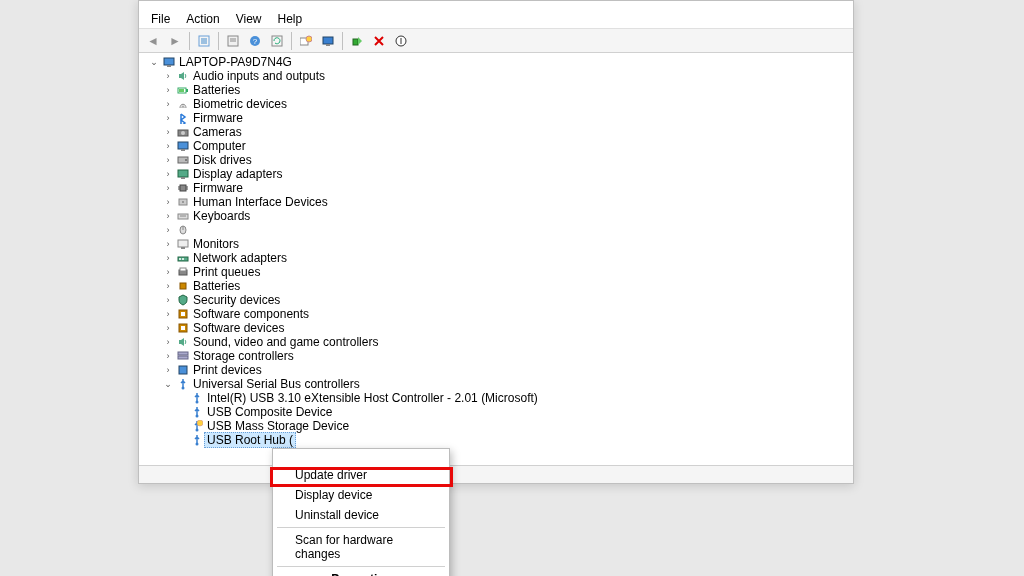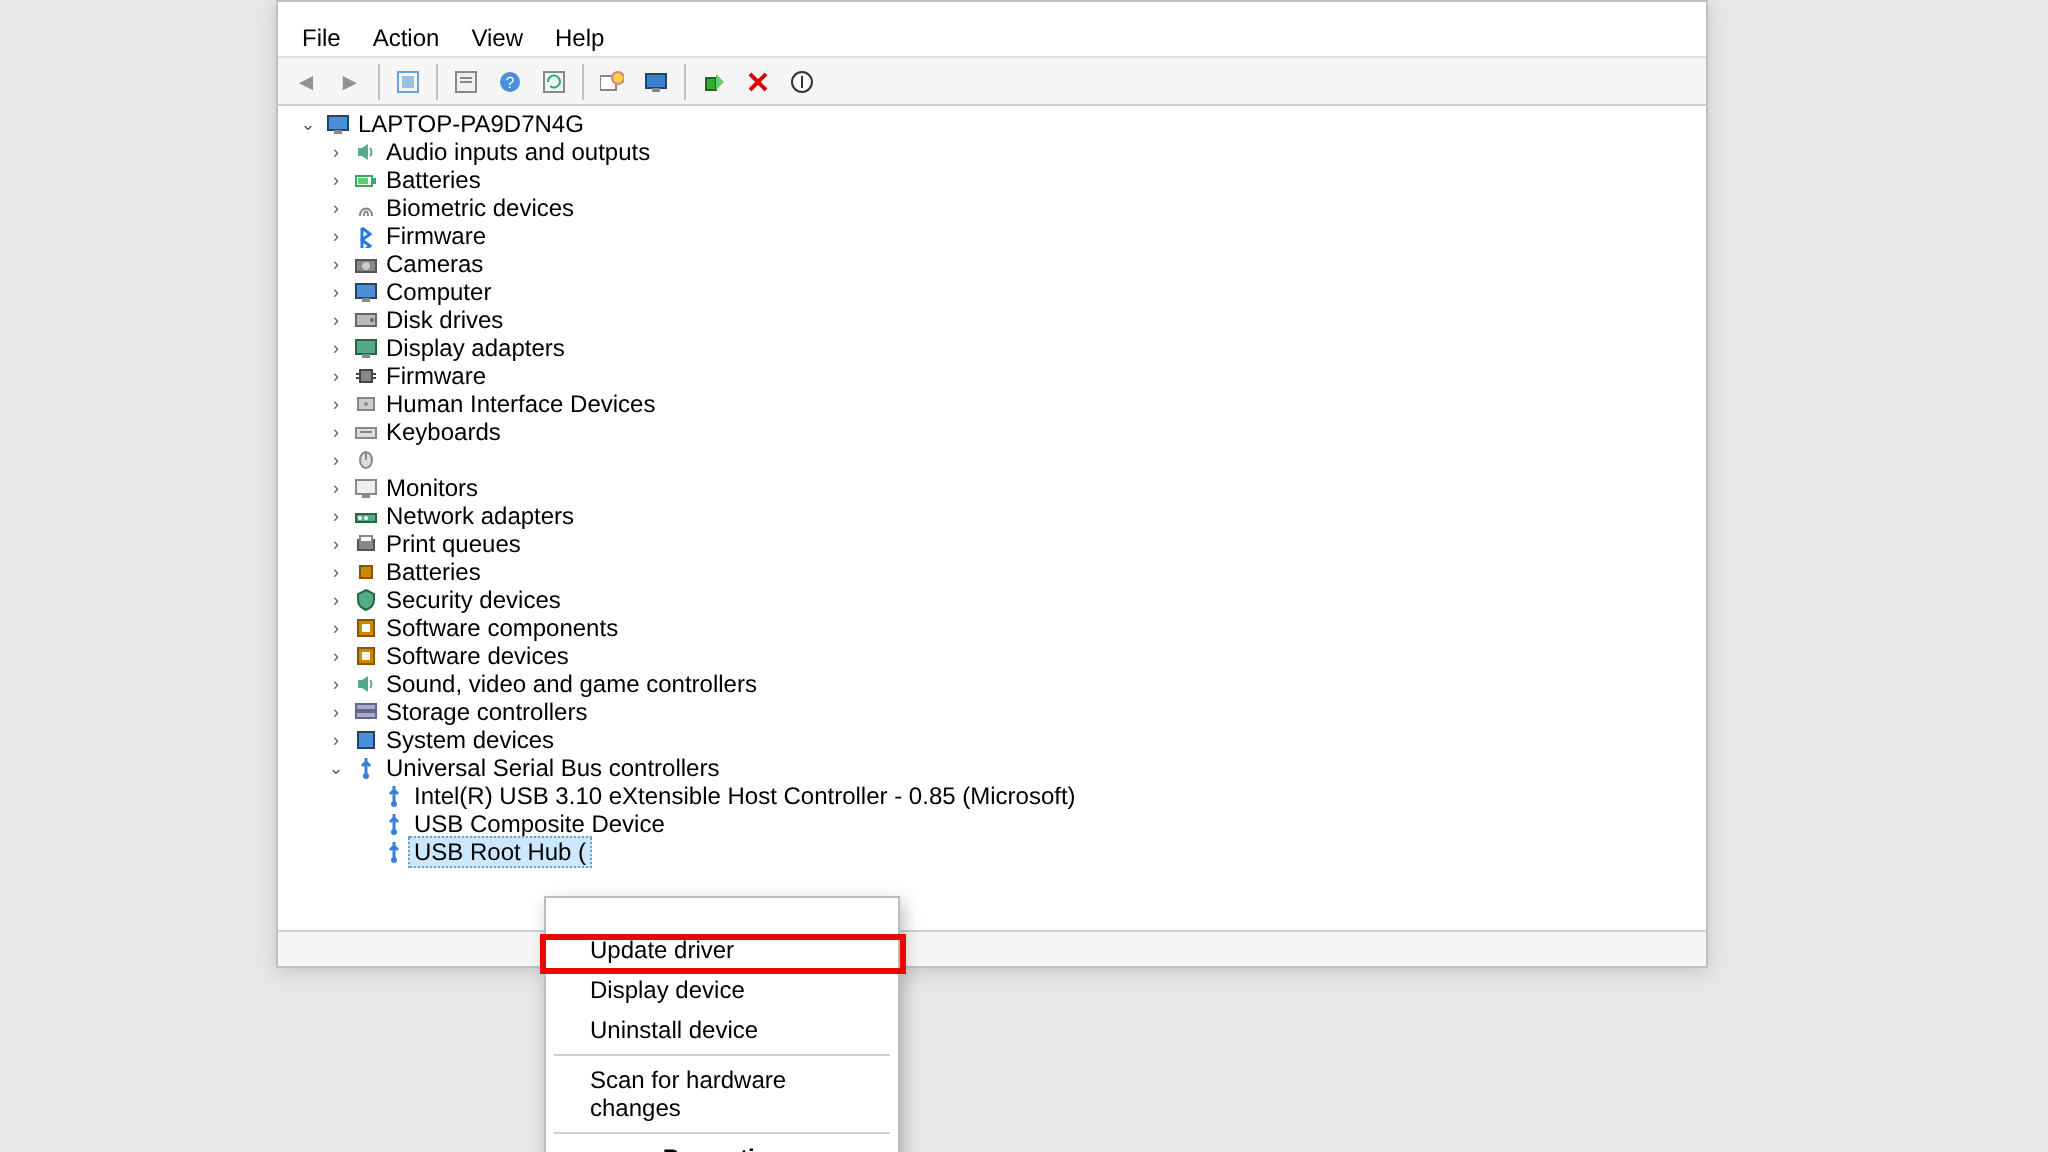--- a/index.html
+++ b/index.html
@@ -504,21 +504,21 @@
                 </div>
               </li>
               <li>
                 <div class="tree-row">
                   <span class="expander">›</span>
                   <span class="icon">
                     <svg width="12" height="12">
                       <rect x="2" y="2" width="8" height="8" fill="#4a90d9" stroke="#246"></rect>
                     </svg>
                   </span>
-                  <span class="label">System devices</span>
+                  <span class="label">Print devices</span>
                 </div>
               </li>
               <li>
                 <div class="tree-row">
                   <span class="expander">⌄</span>
                   <span class="icon">
                     <svg width="12" height="12">
                       <path d="M6 1v8M6 3l-2 2M6 3l2 2" fill="none" stroke="#3a80d0" stroke-width="1.5"></path>
                       <circle cx="6" cy="10" r="1.5" fill="#3a80d0"></circle>
                     </svg>
@@ -528,36 +528,49 @@
                 <ul>
                   <li>
                     <div class="tree-row">
                       <span class="expander"></span>
                       <span class="icon">
                         <svg width="12" height="12">
                           <path d="M6 1v8M6 3l-2 2M6 3l2 2" fill="none" stroke="#3a80d0" stroke-width="1.5"></path>
                           <circle cx="6" cy="10" r="1.5" fill="#3a80d0"></circle>
                         </svg>
                       </span>
-                      <span class="label">Intel(R) USB 3.10 eXtensible Host Controller - 0.85 (Microsoft)</span>
+                      <span class="label">Intel(R) USB 3.10 eXtensible Host Controller - 2.01 (Microsoft)</span>
                     </div>
                   </li>
                   <li>
                     <div class="tree-row">
                       <span class="expander"></span>
                       <span class="icon">
                         <svg width="12" height="12">
                           <path d="M6 1v8M6 3l-2 2M6 3l2 2" fill="none" stroke="#3a80d0" stroke-width="1.5"></path>
                           <circle cx="6" cy="10" r="1.5" fill="#3a80d0"></circle>
                         </svg>
                       </span>
                       <span class="label">USB Composite Device</span>
                     </div>
                   </li>
                   <li>
+                    <div class="tree-row">
+                      <span class="expander"></span>
+                      <span class="icon">
+                        <svg width="12" height="12">
+                          <path d="M6 1v8M6 3l-2 2M6 3l2 2" fill="none" stroke="#3a80d0" stroke-width="1.5"></path>
+                          <circle cx="6" cy="10" r="1.5" fill="#3a80d0"></circle>
+                          <circle cx="9" cy="3" r="3" fill="#ffd040" stroke="#c88" stroke-width="0.5"></circle>
+                        </svg>
+                      </span>
+                      <span class="label">USB Mass Storage Device</span>
+                    </div>
+                  </li>
+                  <li>
                     <div class="tree-row selected">
                       <span class="expander"></span>
                       <span class="icon">
                         <svg width="12" height="12">
                           <path d="M6 1v8M6 3l-2 2M6 3l2 2" fill="none" stroke="#3a80d0" stroke-width="1.5"></path>
                           <circle cx="6" cy="10" r="1.5" fill="#3a80d0"></circle>
                         </svg>
                       </span>
                       <span class="label">USB Root Hub (</span>
                     </div>

